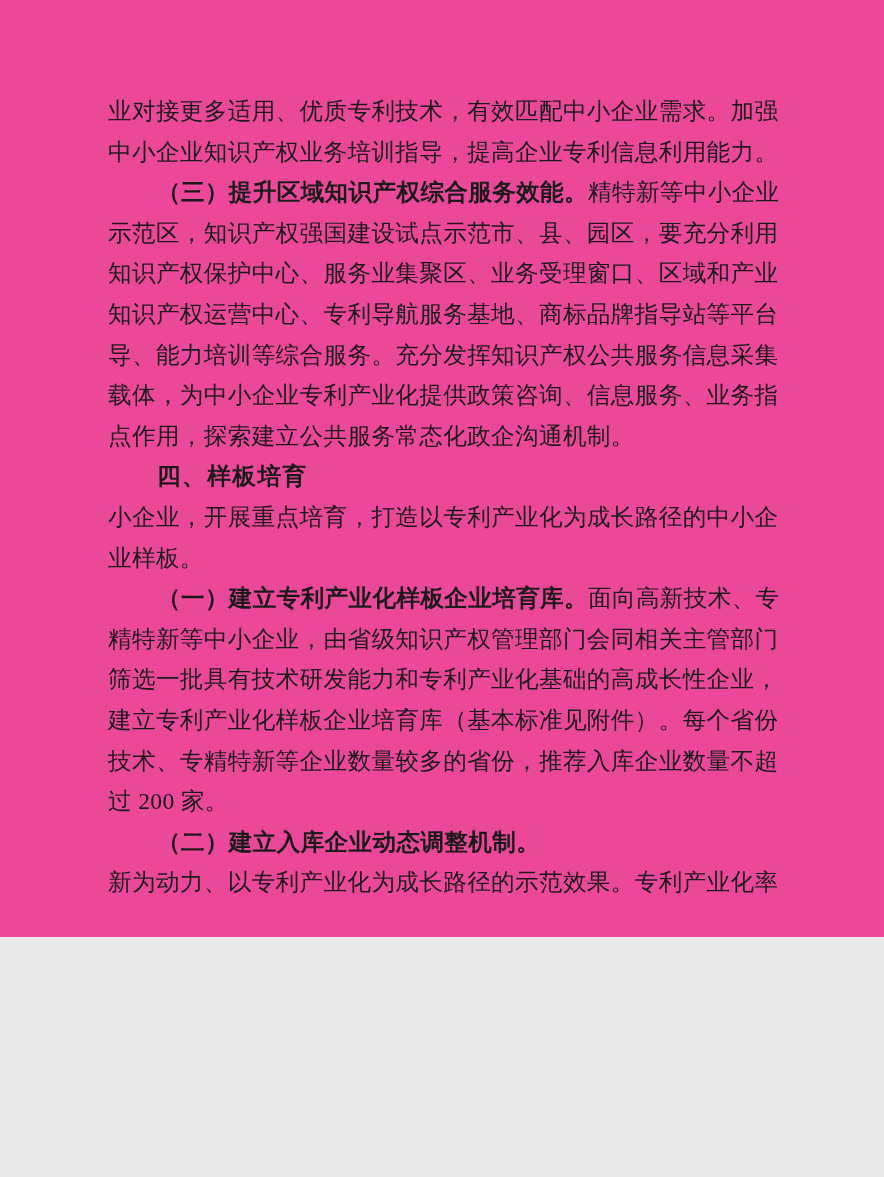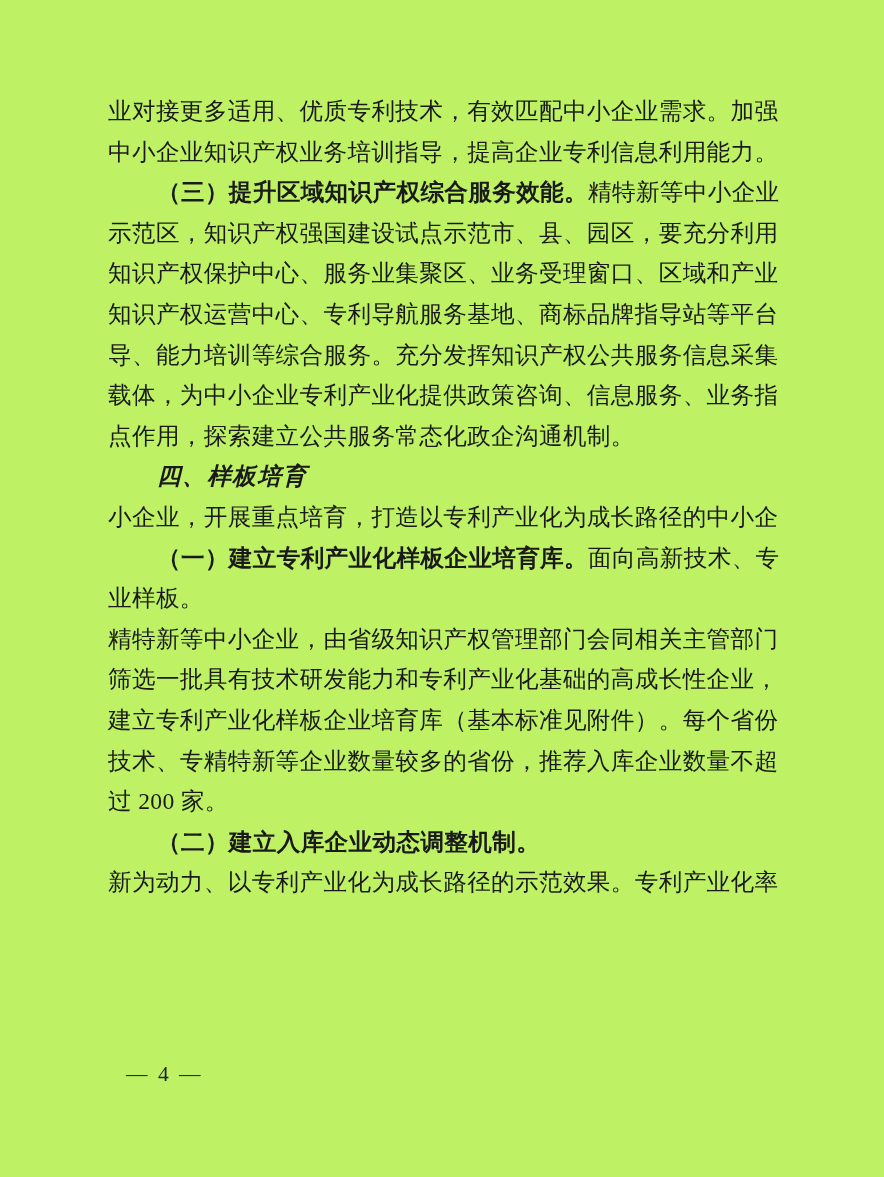--- a/index.html
+++ b/index.html
@@ -3,22 +3,22 @@
 <meta charset="utf-8">
 <style>
   html, body {
     margin: 0;
     padding: 0;
     background: #e8e8e8;
   }
   .page {
     position: relative;
     width: 884px;
-    height: 1177px;
-    background: #bef264;
+    height: 937px;
+    background: #ec4899;
     overflow: hidden;
     font-family: "Liberation Serif", "DejaVu Serif", serif;
   }
   .text-block {
     position: absolute;
     left: 108px;
     top: 91px;
     width: 672px;
   }
   .line {
@@ -32,21 +32,20 @@
   .line.indent {
     padding-left: 49px;
   }
   .seg.bold {
     font-weight: 700;
   }
   .line.hei {
     font-family: "Liberation Sans", "DejaVu Sans", sans-serif;
     font-weight: 700;
     letter-spacing: 1.5px;
-    font-style: italic;
   }
   .footer {
     position: absolute;
     left: 126px;
     top: 1059px;
     height: 30px;
     line-height: 30px;
     font-size: 21.5px;
     letter-spacing: 2.5px;
     color: #222222;
@@ -62,22 +61,22 @@
       <div class="line"><span class="seg">中小企业知识产权业务培训指导，提高企业专利信息利用能力。</span></div>
       <div class="line indent"><span class="seg bold">（三）提升区域知识产权综合服务效能。</span><span class="seg">精特新等中小企业</span></div>
       <div class="line"><span class="seg">示范区，知识产权强国建设试点示范市、县、园区，要充分利用</span></div>
       <div class="line"><span class="seg">知识产权保护中心、服务业集聚区、业务受理窗口、区域和产业</span></div>
       <div class="line"><span class="seg">知识产权运营中心、专利导航服务基地、商标品牌指导站等平台</span></div>
       <div class="line"><span class="seg">导、能力培训等综合服务。充分发挥知识产权公共服务信息采集</span></div>
       <div class="line"><span class="seg">载体，为中小企业专利产业化提供政策咨询、信息服务、业务指</span></div>
       <div class="line"><span class="seg">点作用，探索建立公共服务常态化政企沟通机制。</span></div>
       <div class="line indent hei"><span class="seg bold">四、样板培育</span></div>
       <div class="line"><span class="seg">小企业，开展重点培育，打造以专利产业化为成长路径的中小企</span></div>
+      <div class="line"><span class="seg">业样板。</span></div>
       <div class="line indent"><span class="seg bold">（一）建立专利产业化样板企业培育库。</span><span class="seg">面向高新技术、专</span></div>
-      <div class="line"><span class="seg">业样板。</span></div>
       <div class="line"><span class="seg">精特新等中小企业，由省级知识产权管理部门会同相关主管部门</span></div>
       <div class="line"><span class="seg">筛选一批具有技术研发能力和专利产业化基础的高成长性企业，</span></div>
       <div class="line"><span class="seg">建立专利产业化样板企业培育库（基本标准见附件）。每个省份</span></div>
       <div class="line"><span class="seg">技术、专精特新等企业数量较多的省份，推荐入库企业数量不超</span></div>
       <div class="line"><span class="seg">过 200 家。</span></div>
       <div class="line indent"><span class="seg bold">（二）建立入库企业动态调整机制。</span></div>
       <div class="line"><span class="seg">新为动力、以专利产业化为成长路径的示范效果。专利产业化率</span></div>
     </div>
   <div class="footer">— 4 —</div>
 </div>

